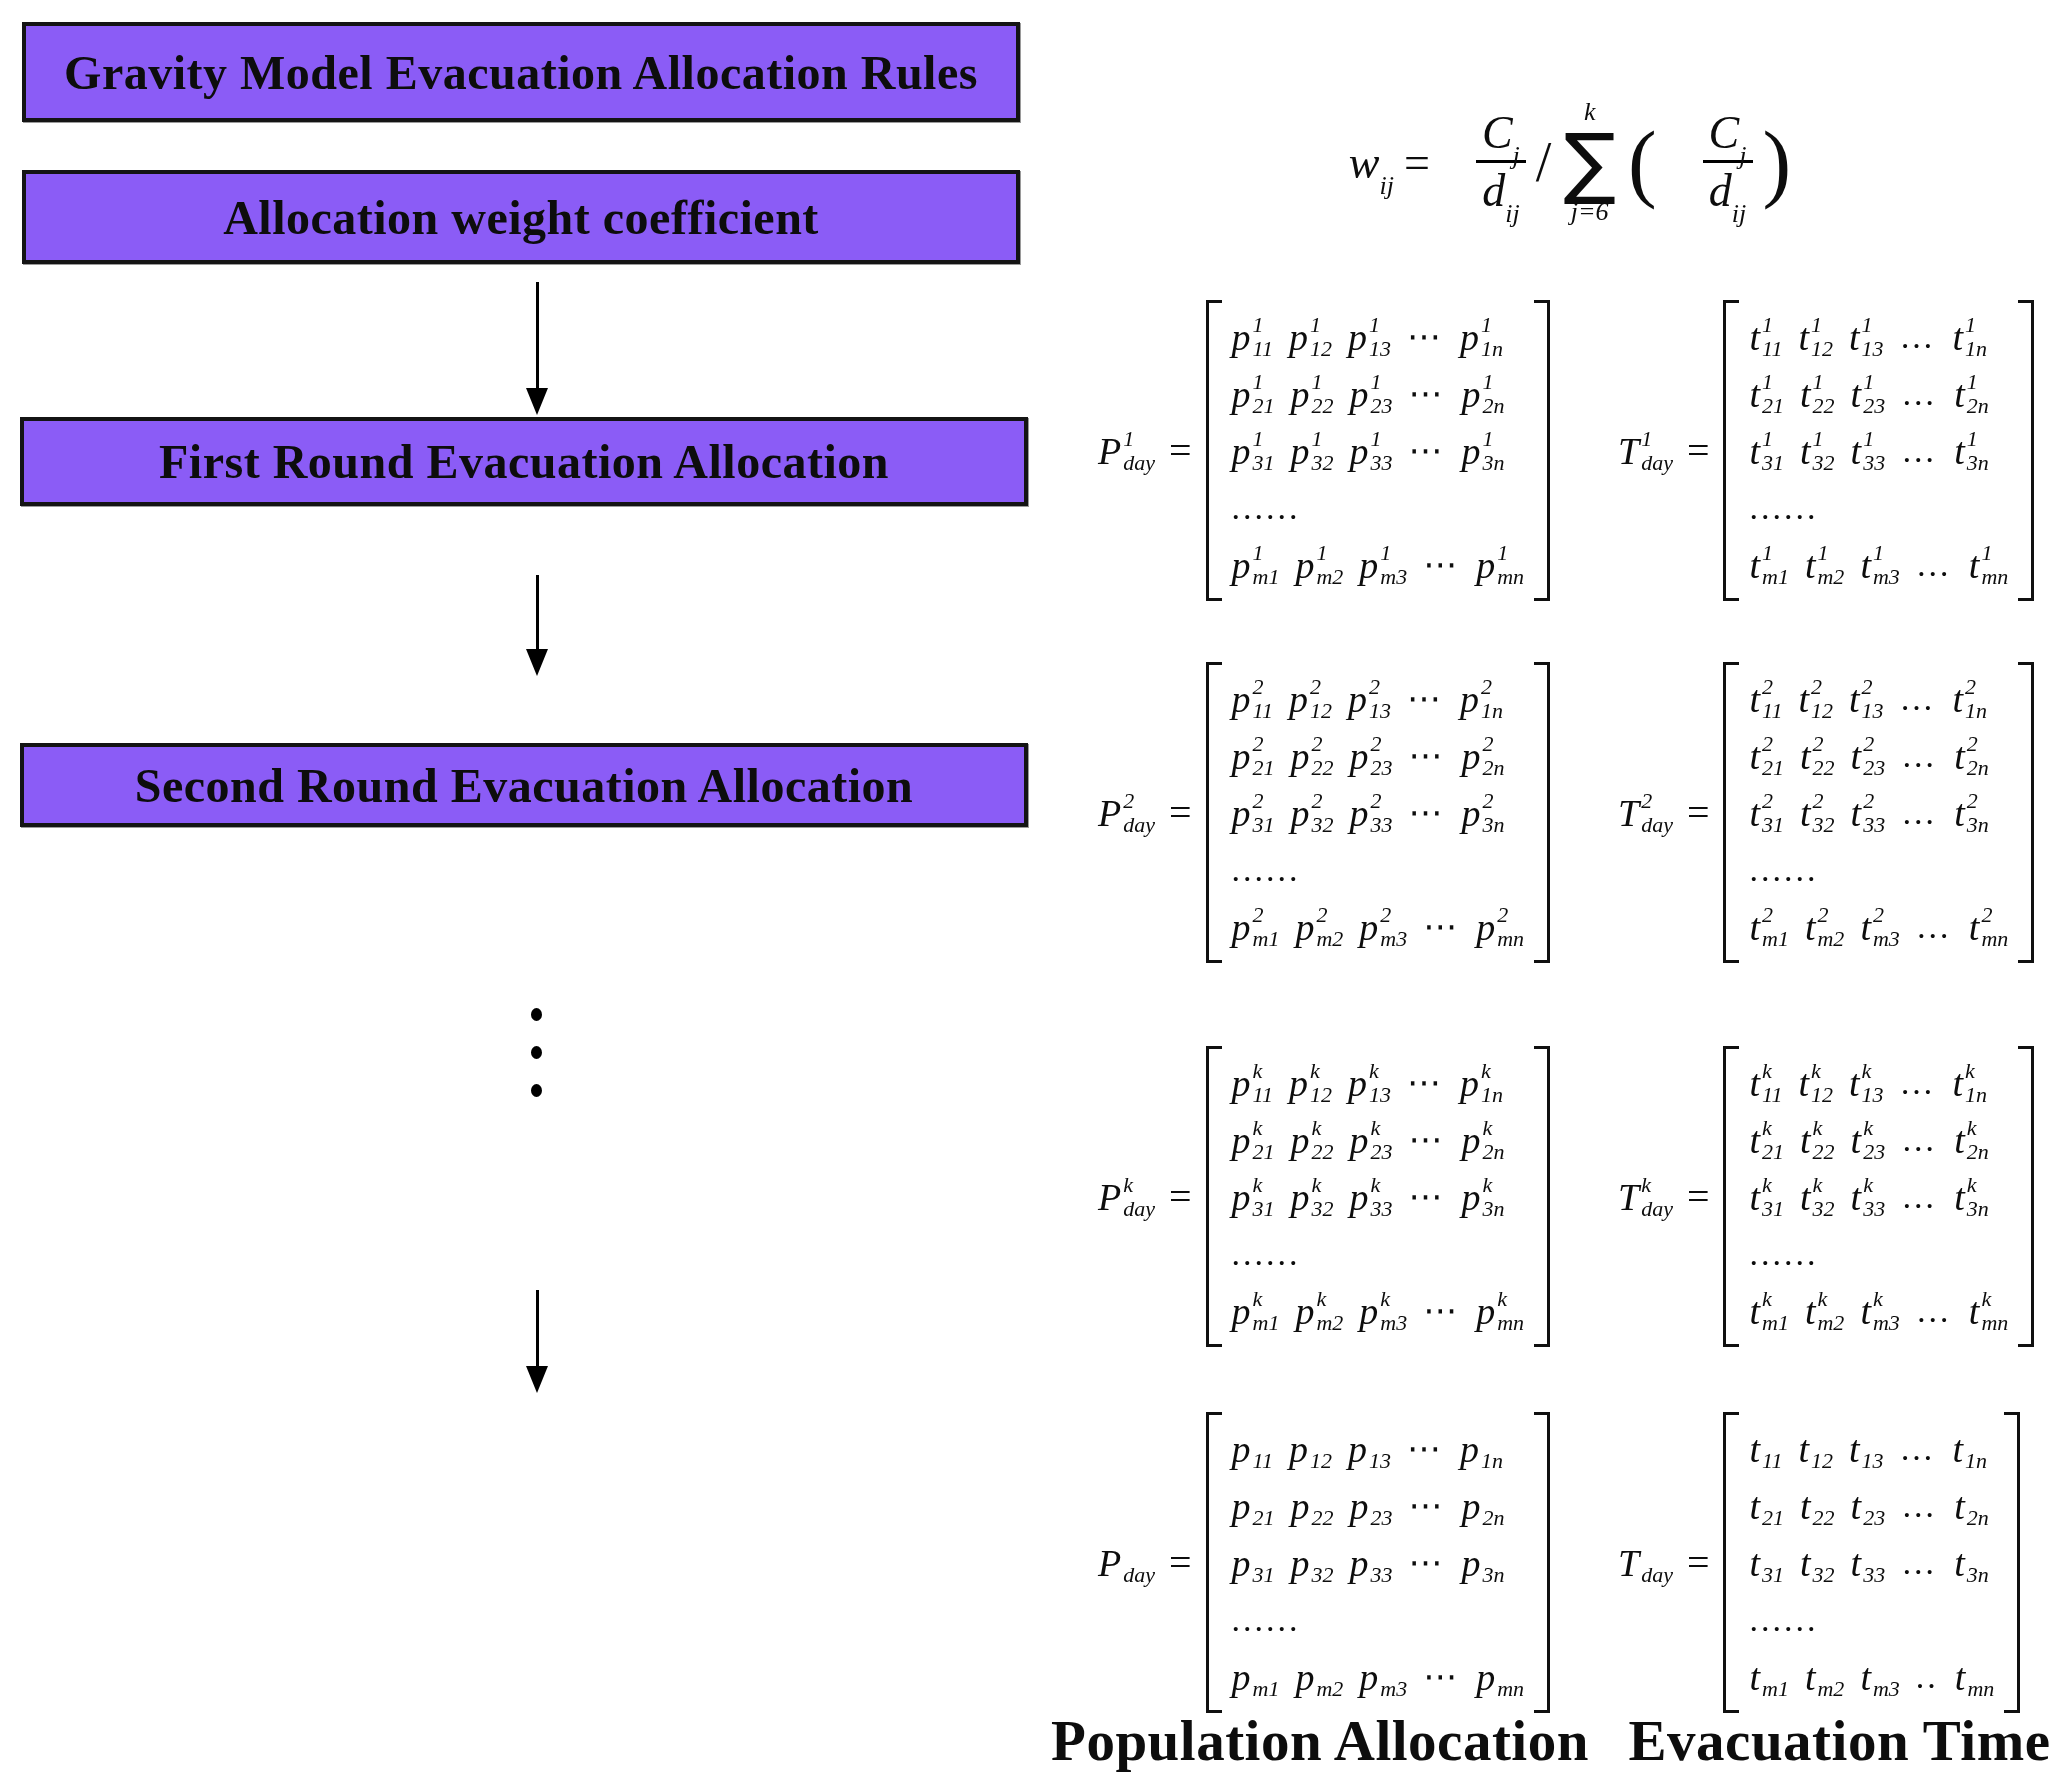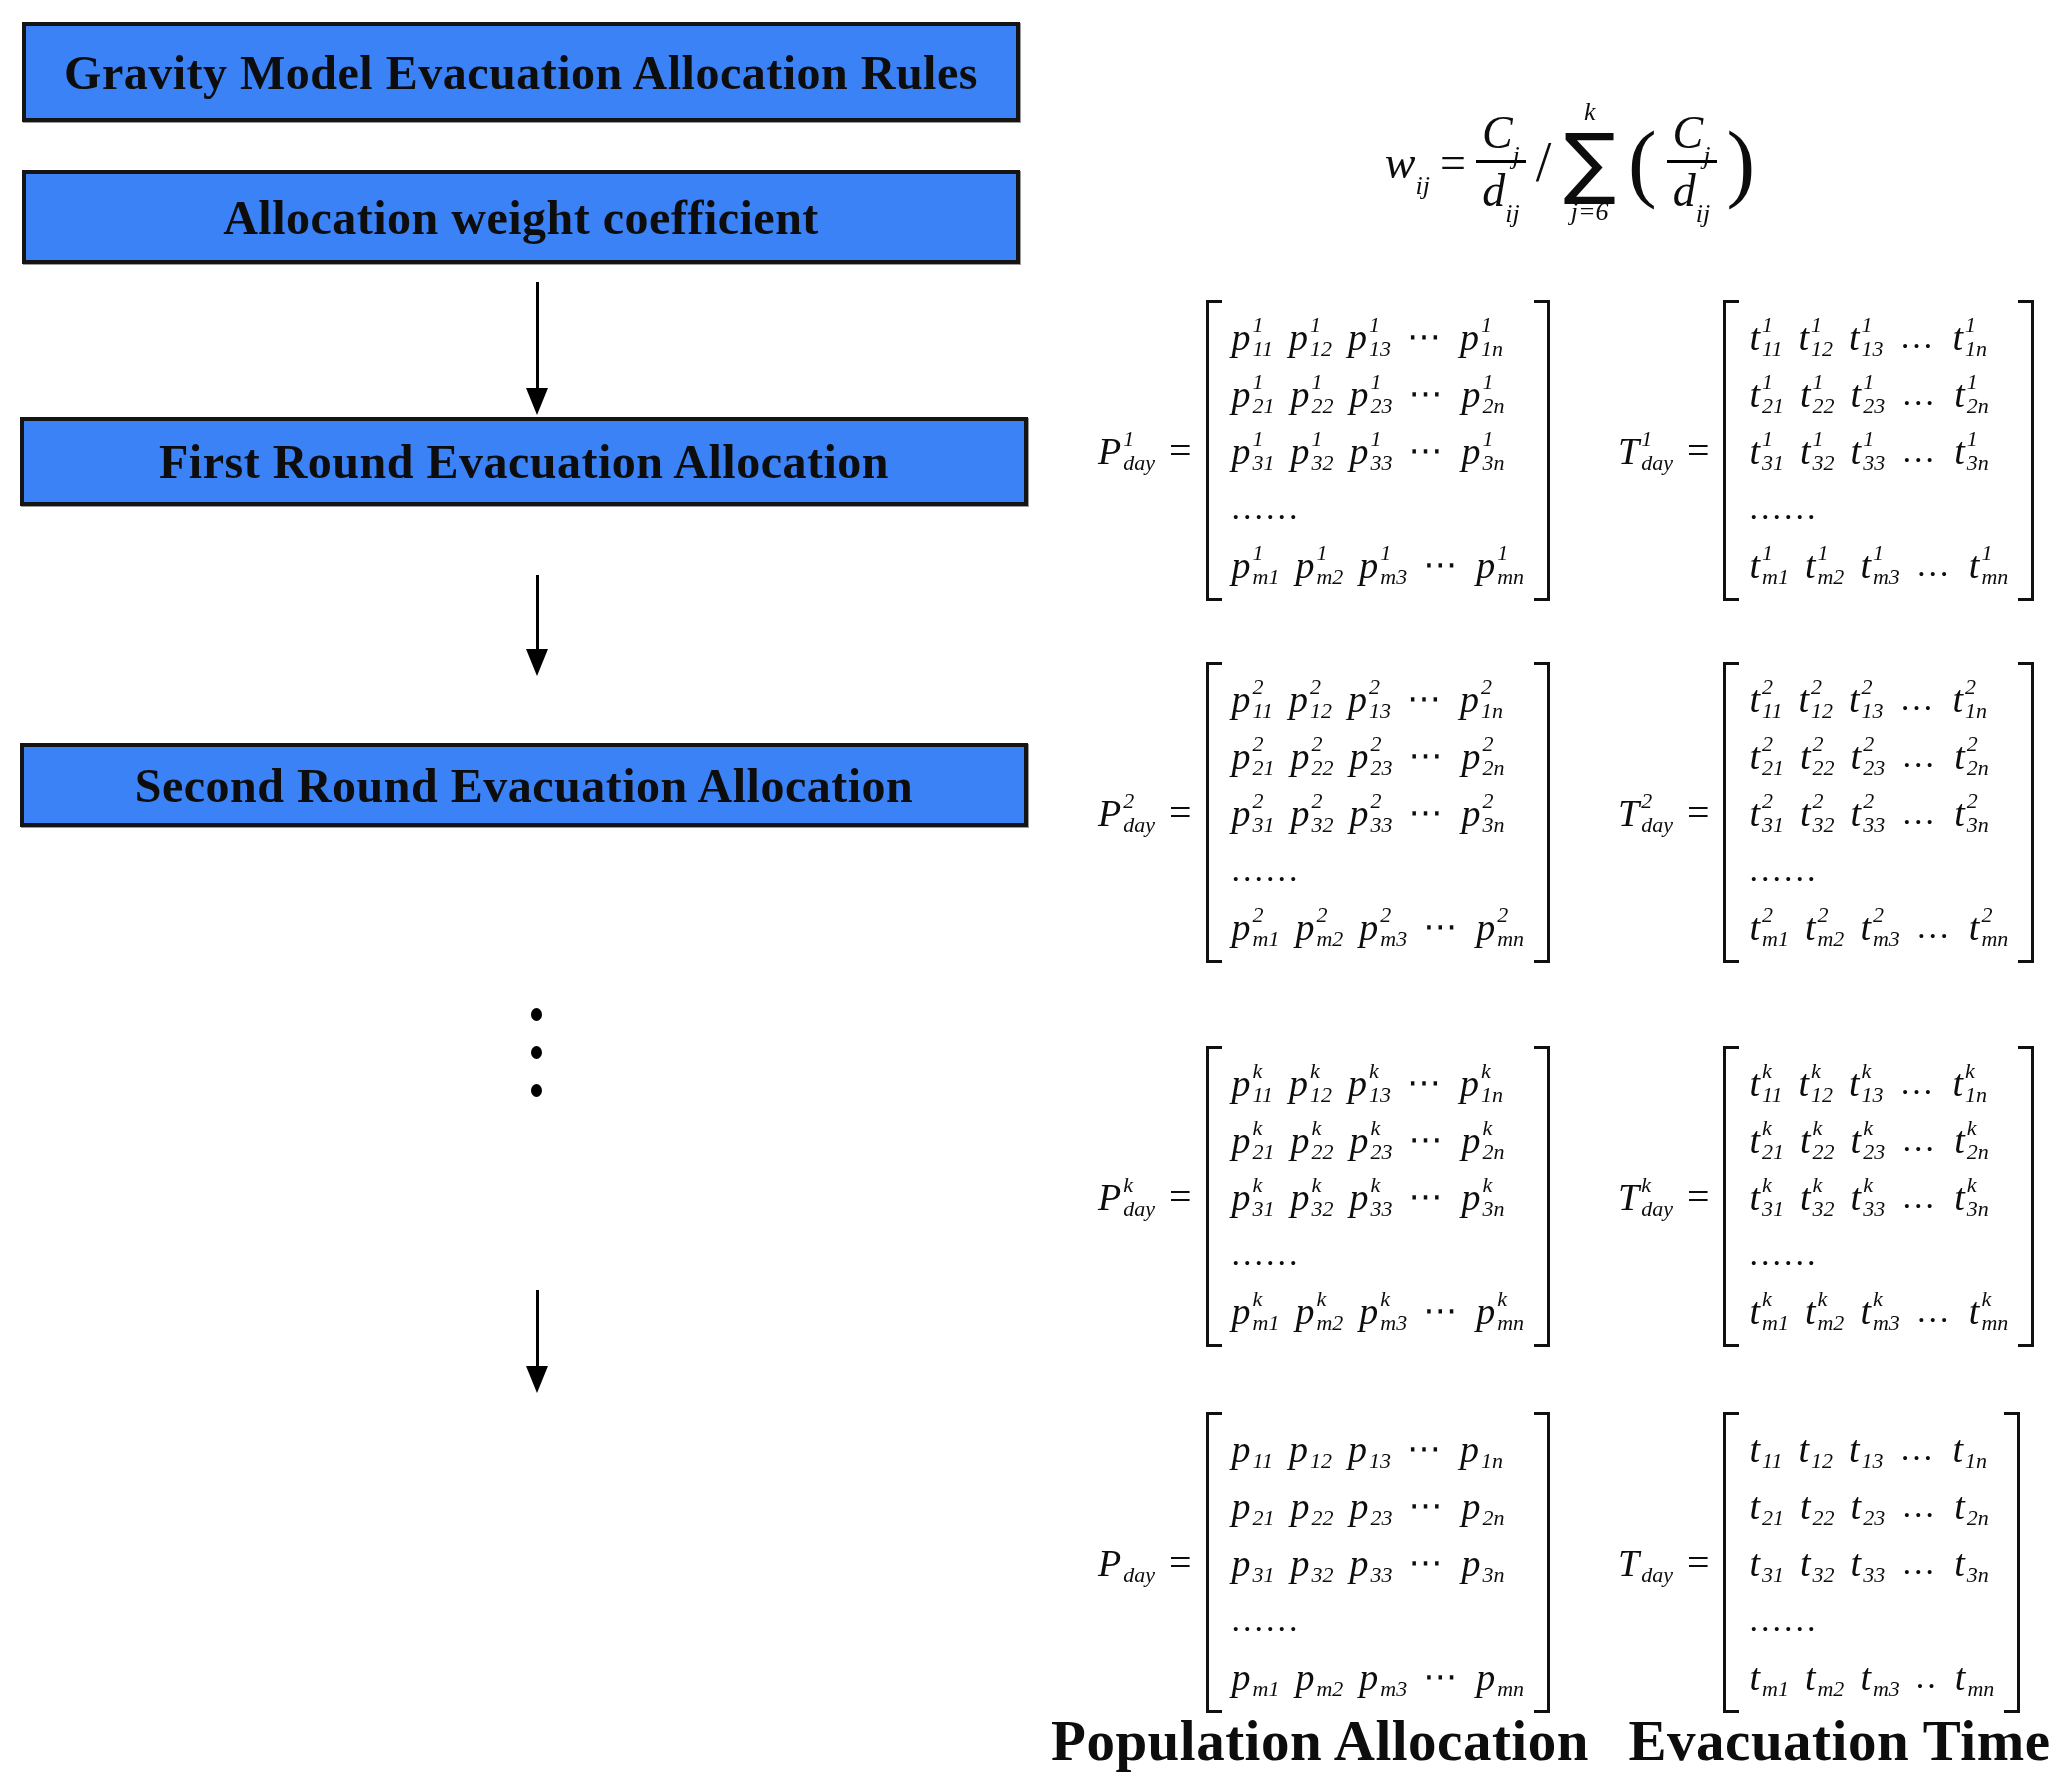--- a/index.html
+++ b/index.html
@@ -3,21 +3,21 @@
 <meta charset="utf-8">
 <style>
   html,body{margin:0;padding:0;background:#ffffff;}
   .canvas{
     position:relative;width:2061px;height:1776px;background:#ffffff;
     font-family:"Liberation Serif","DejaVu Serif",serif;color:#0d0d0d;overflow:hidden;
   }
 
   
   .fbox{
-    position:absolute;border:4px solid #141414;background:#3b82f6;
+    position:absolute;border:4px solid #141414;background:#8b5cf6;
     display:flex;align-items:center;justify-content:center;
     font-weight:bold;font-size:48px;text-align:center;letter-spacing:0.5px;
     box-shadow:1px 1px 0 #9a9a9a;
   }
 
   
   .varrow{position:absolute;display:flex;flex-direction:column;align-items:center;}
   .varrow .shaft{width:3px;background:#000;}
   .varrow .head{
     width:0;height:0;border-left:11px solid transparent;border-right:11px solid transparent;
@@ -29,21 +29,21 @@
 
   
   .formula{
     position:absolute;left:1240px;top:62px;width:660px;height:200px;
     display:flex;align-items:center;justify-content:center;gap:10px;
     font-size:46px;font-style:italic;
   }
   .formula .plain{font-style:normal;}
   .fsub{font-size:26px;font-style:italic;}
   .sublow{display:inline-block;transform:translateY(16px);font-size:26px;}
-  .frac{display:inline-flex;flex-direction:column;align-items:center;line-height:1.05;}
+  .frac{display:inline-flex;flex-direction:column;align-items:center;line-height:1.05;margin-left:36px;}
   .frac .num{padding:0 6px 2px 6px;border-bottom:3px solid #000;}
   .frac .den{padding:4px 6px 0 6px;}
   .sum{display:inline-flex;flex-direction:column;align-items:center;line-height:1;font-style:normal;margin:0 2px;}
   .sum .stop{font-size:26px;font-style:italic;line-height:1;}
   .sum .ssym{font-size:78px;line-height:0.95;font-family:"DejaVu Sans","Liberation Sans",sans-serif;}
   .sum .sbot{font-size:26px;font-style:italic;line-height:1;}
   .bigslash{font-size:56px;font-style:normal;}
   .bigparen{font-size:86px;font-style:normal;line-height:0.8;font-weight:400;}
 
   

